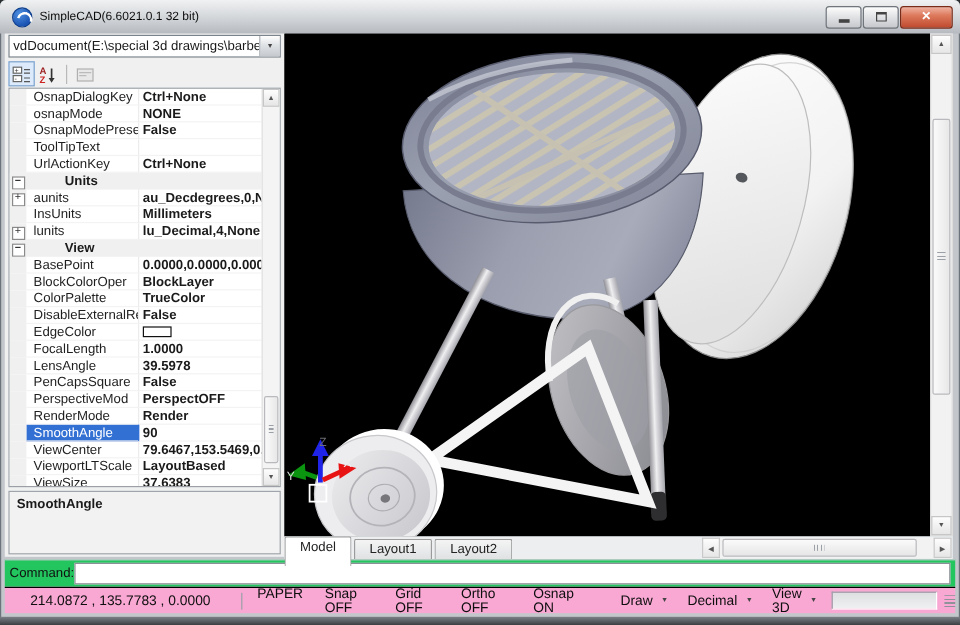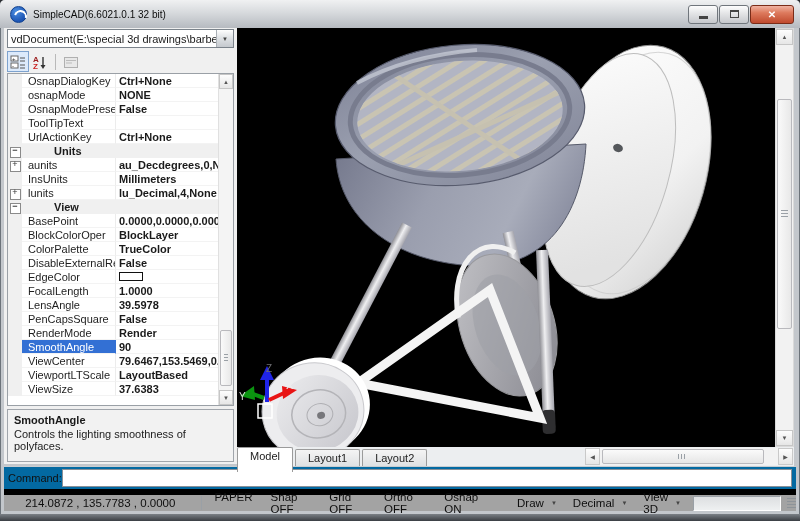--- a/index.html
+++ b/index.html
@@ -96,26 +96,26 @@
   .hscroll { position:absolute; right:1px; top:1px; width:208px; height:17px; background:#f2f2f2; }
   .hs-btn { position:absolute; top:0; bottom:0; width:15px; background:linear-gradient(#fdfdfd,#e6e6e6);
     border:1px solid #c9c9c9; color:#555; font-size:6px; display:flex; align-items:center; justify-content:center; }
   .hs-thumb { position:absolute; top:1px; bottom:1px; left:17px; width:162px;
     background:linear-gradient(#fafafa,#e6e6e6); border:1px solid #b9b9bd; border-radius:2px; }
   .hs-grip { position:absolute; top:4px; bottom:4px; left:50%; width:9px; margin-left:-5px;
     background:repeating-linear-gradient(90deg,#9aa0a6 0 1px, transparent 1px 3px); }
 
   
   .command-row { position:absolute; left:4px; top:466px; width:792px; height:23px;
-    background:#0369a1; border-top:1px solid #c9cdd1; display:flex; align-items:center; padding:0 4px; }
+    background:#22c55e; border-top:1px solid #c9cdd1; display:flex; align-items:center; padding:0 4px; }
   .command-label { width:54px; color:#111; }
   .command-input { flex:1; height:18px; border:1px solid #8a9097; background:#fff; font:11px "Liberation Sans",sans-serif; padding:0 3px; }
 
   .status-bar { position:absolute; left:4px; top:489px; width:792px; height:22px;
-    background:#a3a3a3; border-top:6px solid #000000; display:flex; align-items:center; font-size:11.5px; color:#0e0e0e; }
+    background:#f9a8d4; border-top:1px solid #000000; display:flex; align-items:center; font-size:11.5px; color:#0e0e0e; }
   .coords { width:225px; text-align:center; }
   .status-sep { width:1px; height:14px; background:#9aa0a6; margin:0 4px; }
   .toggles { display:flex; }
   .toggle { padding:4px 9px; }
   .menus { display:flex; margin-left:14px; }
   .menu-item { display:flex; align-items:center; padding:12px 8px; }
   .menu-arrow { font-size:6px; color:#444; margin-left:7px; }
   .progress-box { width:103px; height:15px; margin-left:4px;
     background:linear-gradient(#dddfe1,#eef0f1); border:1px solid; border-color:#9aa0a6 #fff #fff #9aa0a6; }
   .resize-grip { margin-left:6px; width:10px; height:10px;
@@ -265,20 +265,25 @@
           </div>
           <div class="prow">
             <span class="pmargin"></span>
             <span class="pname">LensAngle</span>
             <span class="pvalue b">39.5978</span>
           </div>
           <div class="prow">
             <span class="pmargin"></span>
             <span class="pname">PenCapsSquare</span>
             <span class="pvalue b">False</span>
+          </div>
+          <div class="prow">
+            <span class="pmargin"></span>
+            <span class="pname">PerspectiveMod</span>
+            <span class="pvalue b">PerspectOFF</span>
           </div>
           <div class="prow">
             <span class="pmargin"></span>
             <span class="pname">RenderMode</span>
             <span class="pvalue b">Render</span>
           </div>
           <div class="prow sel">
             <span class="pmargin"></span>
             <span class="pname">SmoothAngle</span>
             <span class="pvalue b">90</span>
@@ -307,21 +312,20 @@
             <span class="sb-grip"></span>
           </span>
         <span class="sb-btn" style="bottom:0;">
             <span>▼</span>
           </span>
       </div>
     </div>
 
     <div class="desc-panel">
       <div class="desc-title">SmoothAngle</div>
-      <div class="desc-text">Controls the lighting smoothness of polyfaces.</div>
     </div>
   </div>
 
   <div class="viewport">
     <svg width="538" height="419" viewBox="0 0 538 419">
       <defs>
         <linearGradient id="lidGrad" x1="0" y1="0" x2="1" y2="1">
           <stop offset="0" stop-color="#ffffff"></stop>
             <stop offset="0.6" stop-color="#f2f2f2"></stop>
             <stop offset="1" stop-color="#cfcfcf"></stop>

